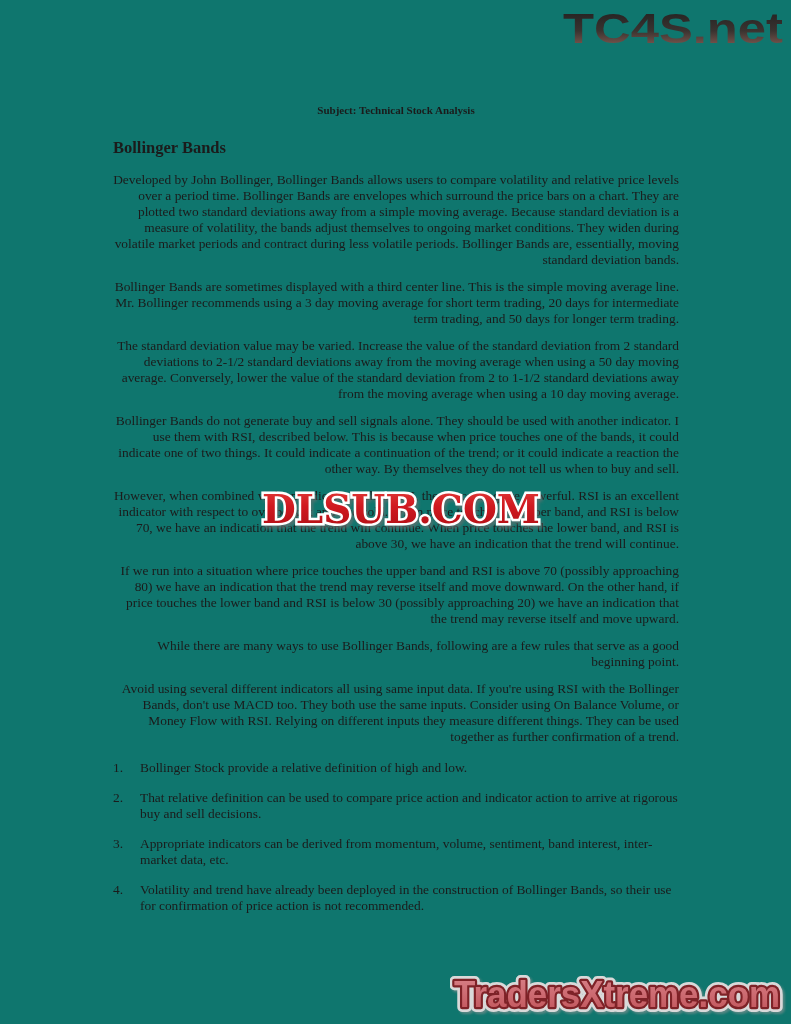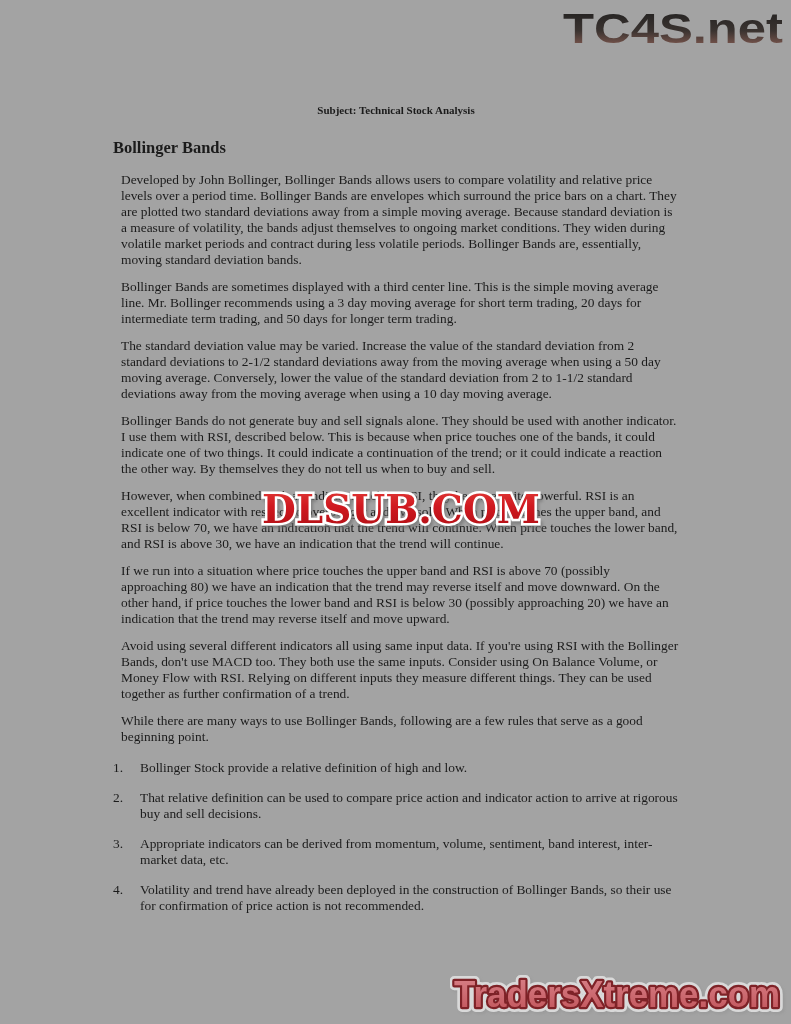--- a/index.html
+++ b/index.html
@@ -1,20 +1,20 @@
 <!DOCTYPE html>
 <html><head>
 <meta charset="utf-8">
 <style>
   html, body { margin: 0; padding: 0; background: #ffffff; }
   .page {
     position: relative;
     width: 791px;
     height: 1024px;
-    background: #a3a3a3;
+    background: #0f766e;
     overflow: hidden;
     font-family: "Liberation Serif", "DejaVu Serif", serif;
     color: #1b1b1b;
   }
   
   .top-logo {
     position: absolute;
     top: 5px;
     right: 5px;
     width: 225px;
@@ -41,21 +41,22 @@
     margin: 0 0 17px 0;
     line-height: 21px;
   }
   .section-heading {
     font-size: 16.5px;
     font-weight: bold;
     margin: 0 0 14px 0;
     line-height: 20px;
   }
   .content p {
-    margin: 0 0 11px 8px;
+    margin: 0 0 11px 0;
+    text-align: right;
   }
   .rules { margin-top: 15px; }
   .list-item {
     display: flex;
     margin-bottom: 14px;
   }
   .list-item .num {
     flex: 0 0 27px;
   }
   .list-item .txt { flex: 1 1 auto; }
@@ -112,22 +113,22 @@
   <div class="content">
     <h1 class="doc-title">Subject: Technical Stock Analysis</h1>
     <h2 class="section-heading">Bollinger Bands</h2>
 
     <p>Developed by John Bollinger, Bollinger Bands allows users to compare volatility and relative price levels over a period time. Bollinger Bands are envelopes which surround the price bars on a chart. They are plotted two standard deviations away from a simple moving average. Because standard deviation is a measure of volatility, the bands adjust themselves to ongoing market conditions. They widen during volatile market periods and contract during less volatile periods. Bollinger Bands are, essentially, moving standard deviation bands.</p>
     <p>Bollinger Bands are sometimes displayed with a third center line. This is the simple moving average line. Mr. Bollinger recommends using a 3 day moving average for short term trading, 20 days for intermediate term trading, and 50 days for longer term trading.</p>
     <p>The standard deviation value may be varied. Increase the value of the standard deviation from 2 standard deviations to 2-1/2 standard deviations away from the moving average when using a 50 day moving average. Conversely, lower the value of the standard deviation from 2 to 1-1/2 standard deviations away from the moving average when using a 10 day moving average.</p>
     <p>Bollinger Bands do not generate buy and sell signals alone. They should be used with another indicator. I use them with RSI, described below. This is because when price touches one of the bands, it could indicate one of two things. It could indicate a continuation of the trend; or it could indicate a reaction the other way. By themselves they do not tell us when to buy and sell.</p>
     <p>However, when combined with an indicator such as RSI, they become quite powerful. RSI is an excellent indicator with respect to overbought and oversold. When price touches the upper band, and RSI is below 70, we have an indication that the trend will continue. When price touches the lower band, and RSI is above 30, we have an indication that the trend will continue.</p>
     <p>If we run into a situation where price touches the upper band and RSI is above 70 (possibly approaching 80) we have an indication that the trend may reverse itself and move downward. On the other hand, if price touches the lower band and RSI is below 30 (possibly approaching 20) we have an indication that the trend may reverse itself and move upward.</p>
+    <p>While there are many ways to use Bollinger Bands, following are a few rules that serve as a good beginning point.</p>
     <p>Avoid using several different indicators all using same input data. If you're using RSI with the Bollinger Bands, don't use MACD too. They both use the same inputs. Consider using On Balance Volume, or Money Flow with RSI. Relying on different inputs they measure different things. They can be used together as further confirmation of a trend.</p>
-    <p>While there are many ways to use Bollinger Bands, following are a few rules that serve as a good beginning point.</p>
 
     <div class="rules">
       <div class="list-item">
         <span class="num">1.</span>
         <span class="txt">Bollinger Stock provide a relative definition of high and low.</span>
       </div>
       <div class="list-item">
         <span class="num">2.</span>
         <span class="txt">That relative definition can be used to compare price action and indicator action to arrive at rigorous buy and sell decisions.</span>
       </div>

